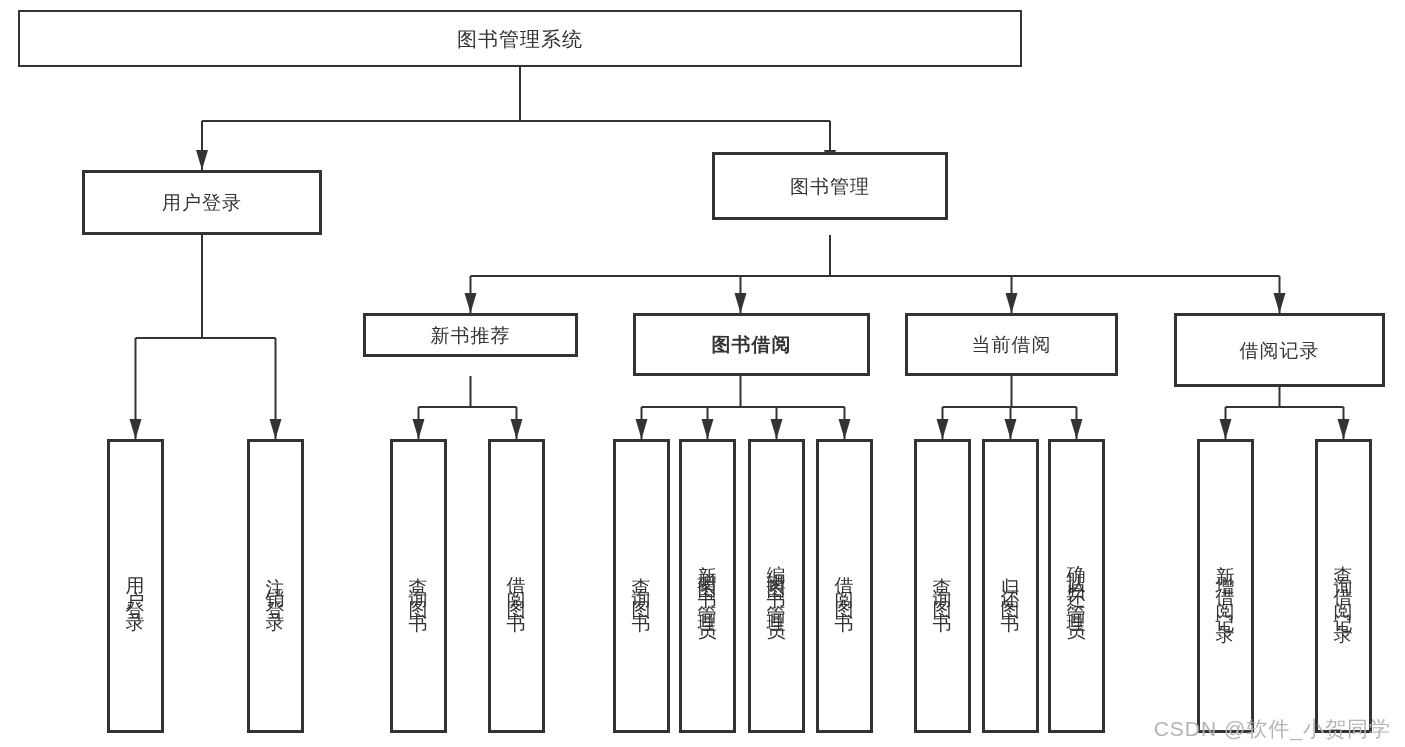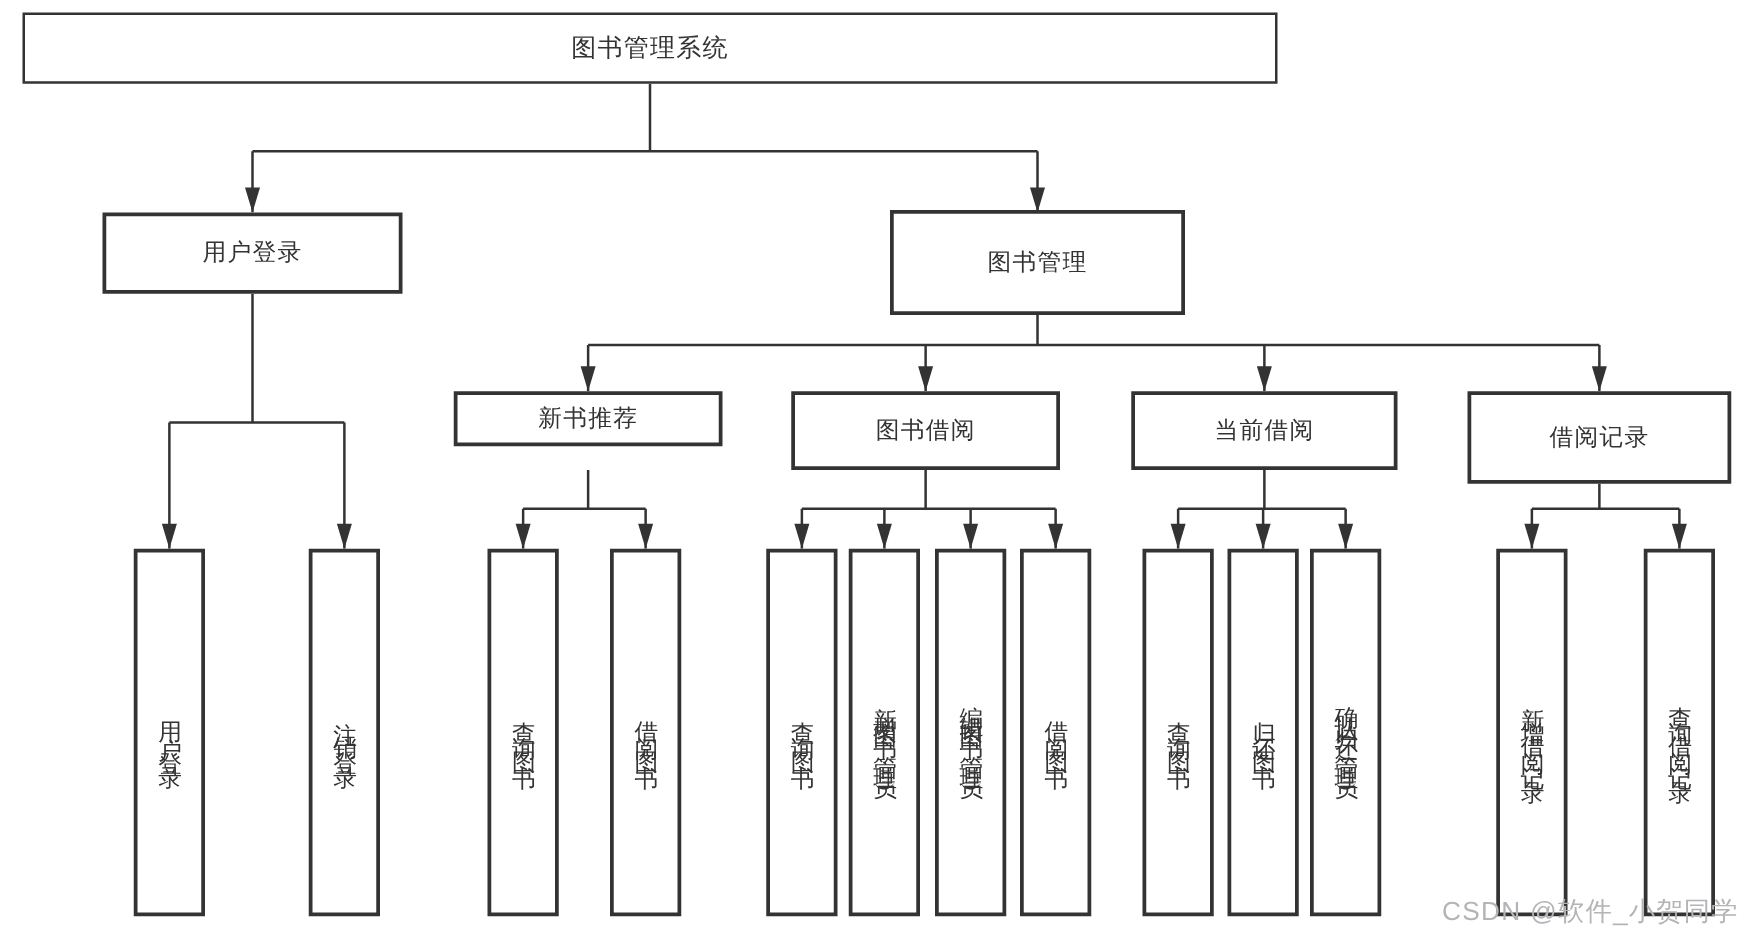--- a/index.html
+++ b/index.html
@@ -126,24 +126,24 @@
     <g>
       <path d="M1279.5,376 V407 M1225.5,407 H1343.5"></path>
       <line x1="1225.5" y1="407" x2="1225.5" y2="439" marker-end="url(#ah)"></line>
       <line x1="1343.5" y1="407" x2="1343.5" y2="439" marker-end="url(#ah)"></line>
     </g>
   </svg>
 
   <div class="node root" style="left:18px; top:10px; width:1004px; height:57px;">图书管理系统</div>
 
   <div class="node" style="left:82px; top:170px; width:240px; height:65px;">用户登录</div>
-  <div class="node" style="left:712px; top:168px; width:236px; height:84px;">图书管理</div>
+  <div class="node" style="left:712px; top:152px; width:236px; height:68px;">图书管理</div>
 
   <div class="node" style="left:363px; top:313px; width:215px; height:44px;">新书推荐</div>
-  <div class="node" style="left:633px; top:313px; width:215px; height:63px;">图书借阅</div>
+  <div class="node" style="left:633px; top:313px; width:237px; height:63px;font-weight:bold;">图书借阅</div>
   <div class="node" style="left:905px; top:313px; width:213px; height:63px;">当前借阅</div>
   <div class="node" style="left:1174px; top:313px; width:211px; height:74px;">借阅记录</div>
 
   <div class="node leaf" style="left:107px; top:439px;">用户登录</div>
   <div class="node leaf" style="left:247px; top:439px;">注销登录</div>
 
   <div class="node leaf" style="left:390px; top:439px;">查询图书</div>
   <div class="node leaf" style="left:488px; top:439px;">借阅图书</div>
 
   <div class="node leaf" style="left:613px; top:439px;">查询图书</div>

